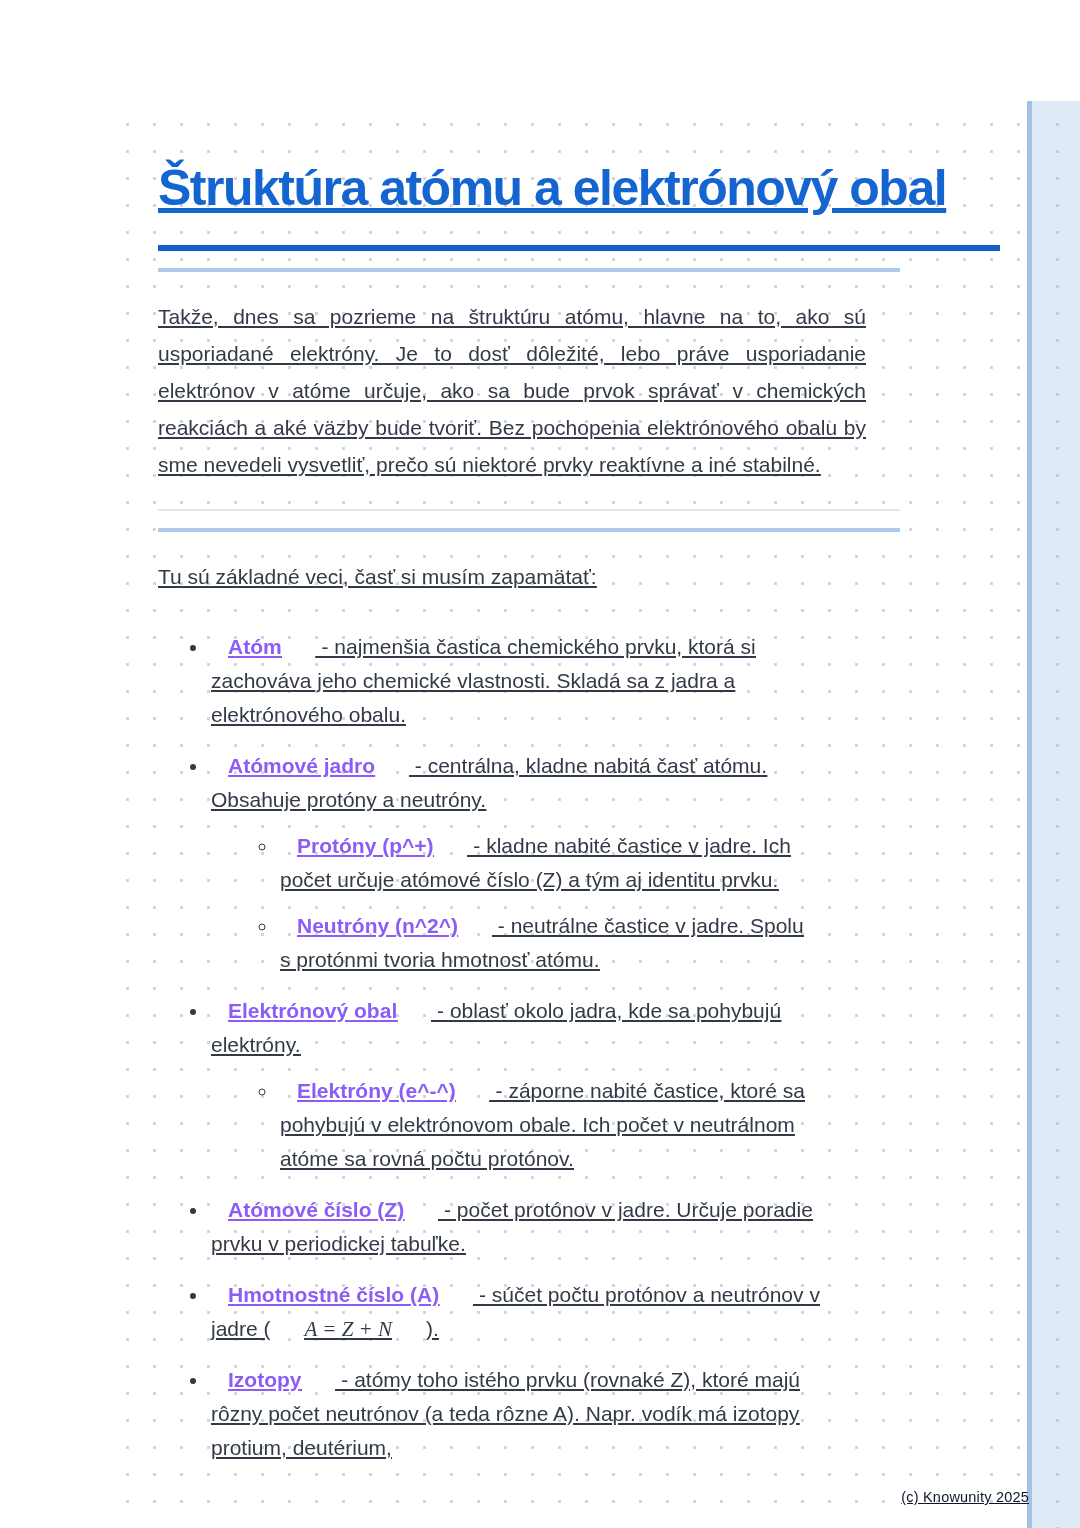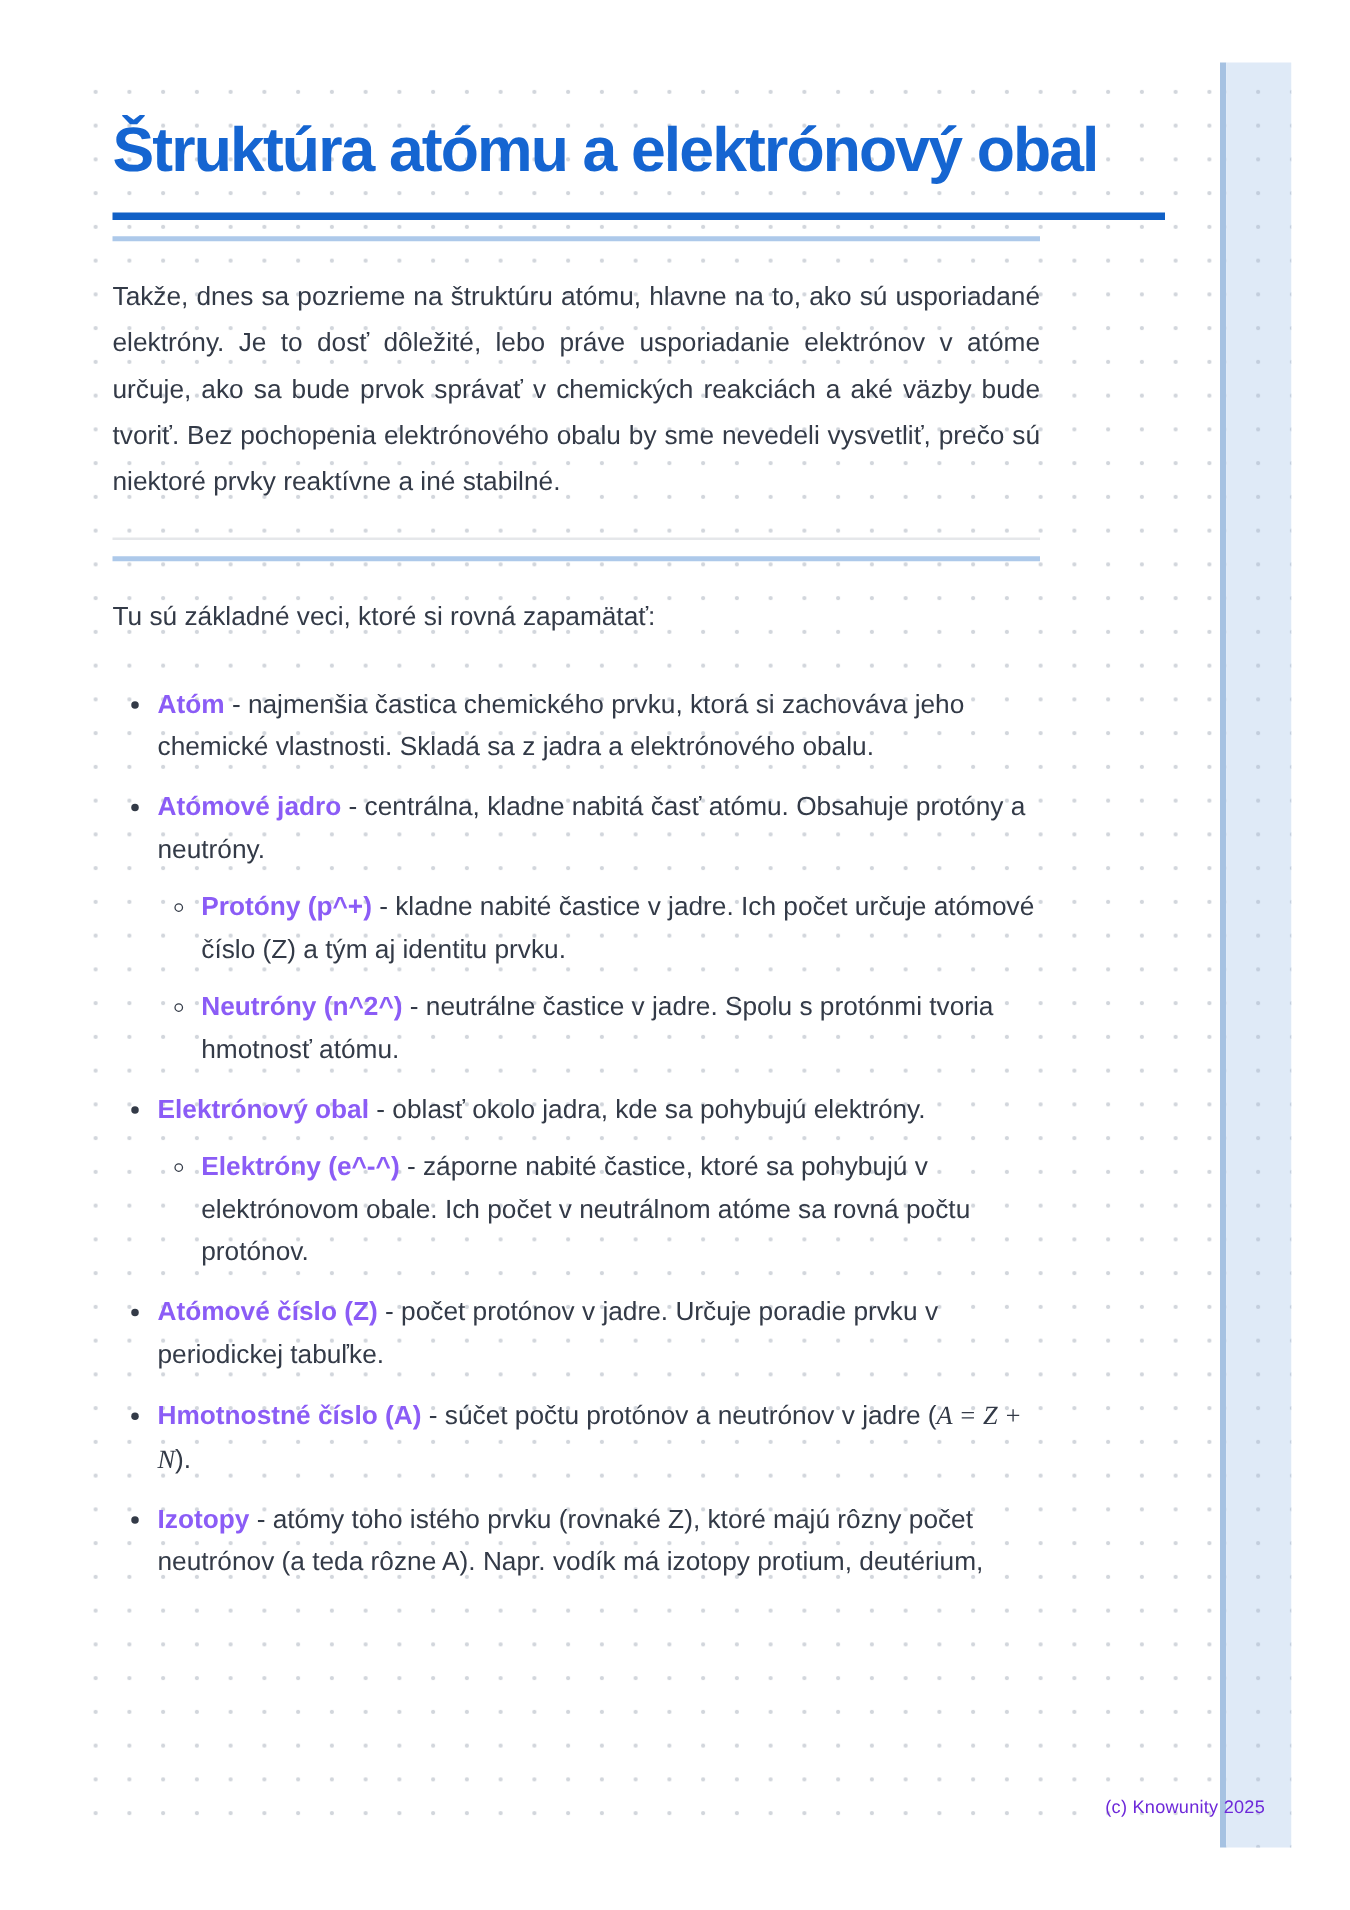--- a/index.html
+++ b/index.html
@@ -1,15 +1,15 @@
 <!DOCTYPE html>
 <html lang="sk"><head>
 <meta charset="utf-8">
 <style>
-  * { margin:0; padding:0; box-sizing:border-box; }
+  * { margin:17px; padding:0; box-sizing:border-box;text-decoration:underline; }
   html,body { width:1080px; height:1528px; }
   body {
     position:relative;
     background:#ffffff;
     font-family:"Liberation Sans", sans-serif;
     color:#333a47;
     overflow:hidden;
   }
   
   .paper {
@@ -67,41 +67,41 @@
   ul.subs {
     list-style:circle outside;
     padding-left:33px;
     margin-top:10px;
   }
   ul.subs > li { margin-top:12px; margin-bottom:12px; padding-left:2px; }
   .term { font-weight:700; color:#8b5cf6; }
   .math { font-family:"Liberation Serif", serif; font-style:italic; }
   .footer-copy {
     position:absolute; top:1438px; right:68px;
-    font-size:14.5px; color:#6d28d9; letter-spacing:0.2px;
+    font-size:14.5px; color:#0f172a; letter-spacing:0.2px;
   }
 </style>
 </head>
 <body>
 
 <div class="paper"></div>
 <div class="side-rule"></div>
 <div class="side-panel"></div>
 
 <div class="content">
   <h1 class="page-title">Štruktúra atómu a elektrónový obal</h1>
   <div class="title-rule"></div>
 
   <div class="h2-rule"></div>
   <p class="lead">Takže, dnes sa pozrieme na štruktúru atómu, hlavne na to, ako sú usporiadané elektróny. Je to dosť dôležité, lebo práve usporiadanie elektrónov v atóme určuje, ako sa bude prvok správať v chemických reakciách a aké väzby bude tvoriť. Bez pochopenia elektrónového obalu by sme nevedeli vysvetliť, prečo sú niektoré prvky reaktívne a iné stabilné.</p>
 
   <div class="divider"></div>
 
   <div class="h2-rule"></div>
-  <p class="intro">Tu sú základné veci, ktoré si rovná zapamätať:</p>
+  <p class="intro">Tu sú základné veci, časť si musím zapamätať:</p>
 
   <ul class="main-list">
       <li><span class="term">Atóm</span><span> - najmenšia častica chemického prvku, ktorá si zachováva jeho chemické vlastnosti. Skladá sa z jadra a elektrónového obalu.</span></li>
       <li><span class="term">Atómové jadro</span><span> - centrálna, kladne nabitá časť atómu. Obsahuje protóny a neutróny.</span><ul class="subs">
           <li><span class="term">Protóny (p^+)</span><span> - kladne nabité častice v jadre. Ich počet určuje atómové číslo (Z) a tým aj identitu prvku.</span></li>
           <li><span class="term">Neutróny (n^2^)</span><span> - neutrálne častice v jadre. Spolu s protónmi tvoria hmotnosť atómu.</span></li>
         </ul></li>
       <li><span class="term">Elektrónový obal</span><span> - oblasť okolo jadra, kde sa pohybujú elektróny.</span><ul class="subs">
           <li><span class="term">Elektróny (e^-^)</span><span> - záporne nabité častice, ktoré sa pohybujú v elektrónovom obale. Ich počet v neutrálnom atóme sa rovná počtu protónov.</span></li>
         </ul></li>

